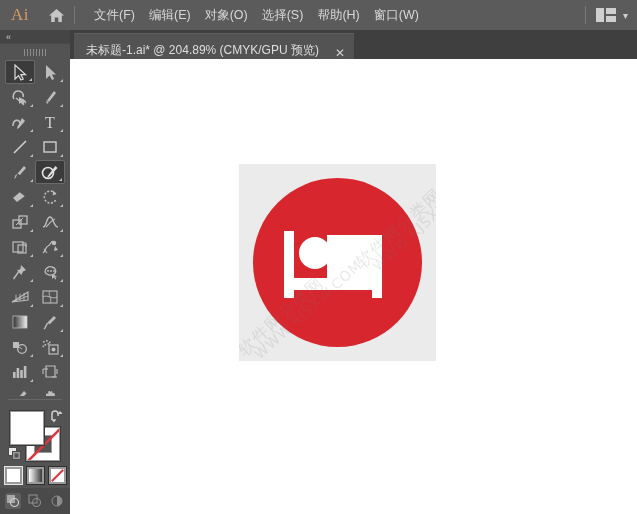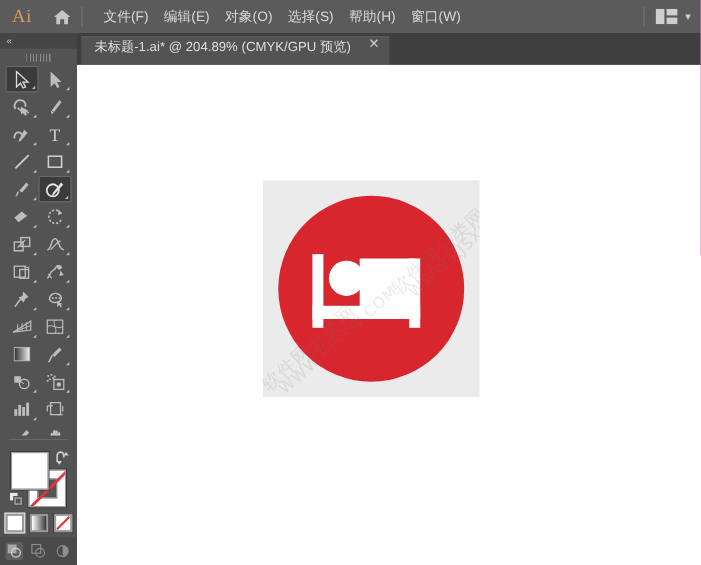--- a/index.html
+++ b/index.html
@@ -5,21 +5,21 @@
   * { box-sizing: border-box; margin: 0; padding: 0; }
   html, body {
     width: 637px; height: 514px;
     overflow: hidden;
     background: #ffffff;
     font-family: "Liberation Sans", "DejaVu Sans", sans-serif;
   }
   #app {
     position: relative;
     width: 637px; height: 514px;
-    background: #701a75;
+    background: #fef9c3;
   }
 
   
   .menubar {
     position: absolute; left: 0; top: 0;
     width: 637px; height: 30px;
     background: #5b5b5b;
     display: flex; align-items: center;
   }
   .ai-logo {
@@ -66,21 +66,21 @@
   
   .tabbar {
     position: absolute; left: 70px; top: 30px;
     width: 567px; height: 29px;
     background: #3f3f3f;
   }
   .doc-tab {
     position: absolute; left: 4px; top: 3px;
     height: 26px;
     background: #535353;
-    display: flex; align-items: flex-start;
+    display: flex; align-items: flex-end;
     padding: 0 9px 0 12px;
     border-top: 1px solid #5f5f5f;
   }
   .doc-tab-label {
     color: #dedede; font-size: 12px; white-space: nowrap;
   }
   .doc-tab-close {
     color: #cfcfcf; font-size: 12px;
     margin-left: 16px; line-height: 1;
     font-family: "DejaVu Sans", sans-serif;

